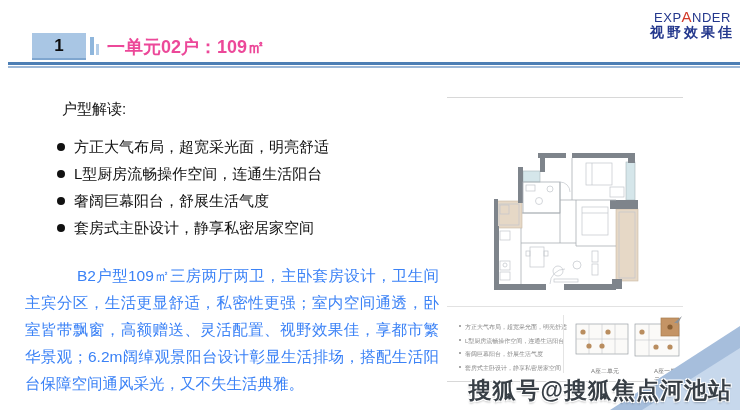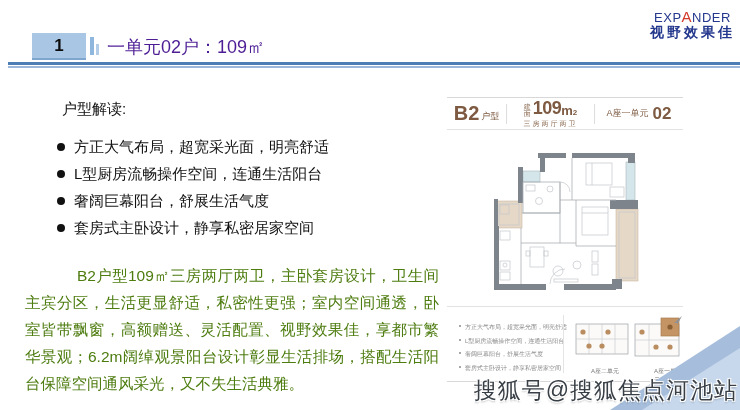--- a/index.html
+++ b/index.html
@@ -11,33 +11,33 @@
   .logo-en{font-size:13px;font-weight:400;color:#24388d;letter-spacing:.5px;}
   .logo-en .red-a{color:#d23a2a;font-size:15px;}
   .logo-cn{font-size:14px;font-weight:800;color:#24388d;letter-spacing:3px;}
 
   
   .sec-num{position:absolute;left:32px;top:33px;width:54px;height:25px;background:#a9c6e4;
            border-bottom:2px solid #7fa6cf;text-align:center;font-weight:bold;font-size:17px;
            color:#0d0d0d;line-height:25px;}
   .bar1{position:absolute;left:90px;top:37px;width:4px;height:18px;background:#8fb6dc;}
   .bar2{position:absolute;left:96px;top:44px;width:3px;height:11px;background:#b3cde8;}
-  .sec-title{position:absolute;left:107px;top:35px;font-size:18px;font-weight:normal;color:#4c1d95;}
+  .sec-title{position:absolute;left:107px;top:35px;font-size:18px;font-weight:bold;color:#ec4899;}
   .rule{position:absolute;left:8px;right:0;top:62px;}
   .rule-a{height:3px;background:#4d7fb5;}
   .rule-b{height:2px;background:#9cb8d8;margin-top:1px;}
 
   
   .analysis-heading{position:absolute;left:62px;top:100px;font-size:15px;font-weight:normal;}
   .bullets{position:absolute;left:57px;top:133px;margin:0;padding:0;list-style:none;}
   .bullets li{font-size:15px;line-height:27px;white-space:nowrap;}
   .dot{display:inline-block;width:8px;height:8px;border-radius:50%;background:#111;
        margin-right:9px;vertical-align:1px;}
   .para{position:absolute;left:25px;top:262px;width:414px;font-size:15.5px;line-height:27px;
-        text-align:justify;text-indent:52px;color:#4d7c0f;}
+        text-align:justify;text-indent:52px;color:#3b82f6;}
 
   
   .card{position:absolute;left:447px;top:97px;width:236px;height:283px;
         border-top:1px solid #d8d8d8;border-bottom:1px solid #d8d8d8;background:#fff;}
   .card-header{position:absolute;top:0;left:0;width:100%;height:31px;border-bottom:1px solid #e2e2e2;
         display:flex;align-items:center;color:#7d5a41;}
   .ch-col{display:flex;align-items:center;justify-content:center;height:100%;}
   .ch-col1{width:59px;}
   .ch-col2{width:87px;flex-direction:column;justify-content:center;}
   .ch-col3{width:88px;}
@@ -71,21 +71,21 @@
   .plate-label{position:absolute;top:52px;font-size:6px;color:#777;}
   .plate-label.l1{left:20px;}
   .plate-label.l2{left:83px;}
   .compass{position:absolute;left:100px;top:0px;}
 
   
   .tri1{position:absolute;right:0;bottom:0;width:130px;height:84px;background:#a6bedc;
         clip-path:polygon(100% 0,100% 100%,0 100%);}
   .tri2{position:absolute;right:0;bottom:0;width:98px;height:62px;background:#c7d8ec;
         clip-path:polygon(100% 0,100% 100%,0 100%);}
-  .wm-text{position:absolute;right:2px;bottom:4px;font-size:23px;font-weight:400;color:#383f46;
+  .wm-text{position:absolute;right:8px;bottom:4px;font-size:23px;font-weight:700;color:#383f46;
         letter-spacing:1px;white-space:nowrap;
         text-shadow:-1px -1px 0 #fff,1px -1px 0 #fff,-1px 1px 0 #fff,1px 1px 0 #fff,0 2px 2px rgba(0,0,0,.25);}
 </style>
 </head>
 <body>
 
 <div class="page">
 
   <div class="logo">
     <div class="logo-en"><span>EXP</span><span class="red-a">A</span><span>NDER</span></div>
@@ -104,41 +104,20 @@
   <div class="analysis-heading">户型解读:</div>
   <ul class="bullets">
     <li><span class="dot"></span><span>方正大气布局，超宽采光面，明亮舒适</span></li>
     <li><span class="dot"></span><span>L型厨房流畅操作空间，连通生活阳台</span></li>
     <li><span class="dot"></span><span>奢阔巨幕阳台，舒展生活气度</span></li>
     <li><span class="dot"></span><span>套房式主卧设计，静享私密居家空间</span></li>
   </ul>
   <div class="para">B2户型109㎡三房两厅两卫，主卧套房设计，卫生间主宾分区，生活更显舒适，私密性更强；室内空间通透，卧室皆带飘窗，高额赠送、灵活配置、视野效果佳，享都市繁华景观；6.2m阔绰观景阳台设计彰显生活排场，搭配生活阳台保障空间通风采光，又不失生活典雅。</div>
 
   <div class="card">
-    <div class="card-header">
-      <div class="ch-col ch-col1">
-        <span class="b2-main">B2</span>
-        <span class="b2-sub">户型</span>
-      </div>
-      <div class="vdiv"></div>
-      <div class="ch-col ch-col2">
-        <div class="area-row">
-          <span class="area-prefix">建面</span>
-          <span class="area-value">109</span>
-          <span class="area-unit">m</span>
-          <span class="area-sup">2</span>
-        </div>
-        <div class="area-sub">三房两厅两卫</div>
-      </div>
-      <div class="vdiv"></div>
-      <div class="ch-col ch-col3">
-        <span class="unit-label">A座一单元</span>
-        <span class="unit-number">02</span>
-      </div>
-    </div>
 
     <svg class="plan" width="150" height="142" viewBox="0 0 150 142">
 
       <g>
         <rect class="beige" x="4" y="50" width="26" height="27"></rect>
         <rect class="thin2" x="7" y="53" width="20" height="21"></rect>
       </g>
       <g>
         <rect class="beige" x="124" y="58" width="22" height="72"></rect>
         <rect class="thin2" x="127" y="61" width="16" height="66"></rect>

